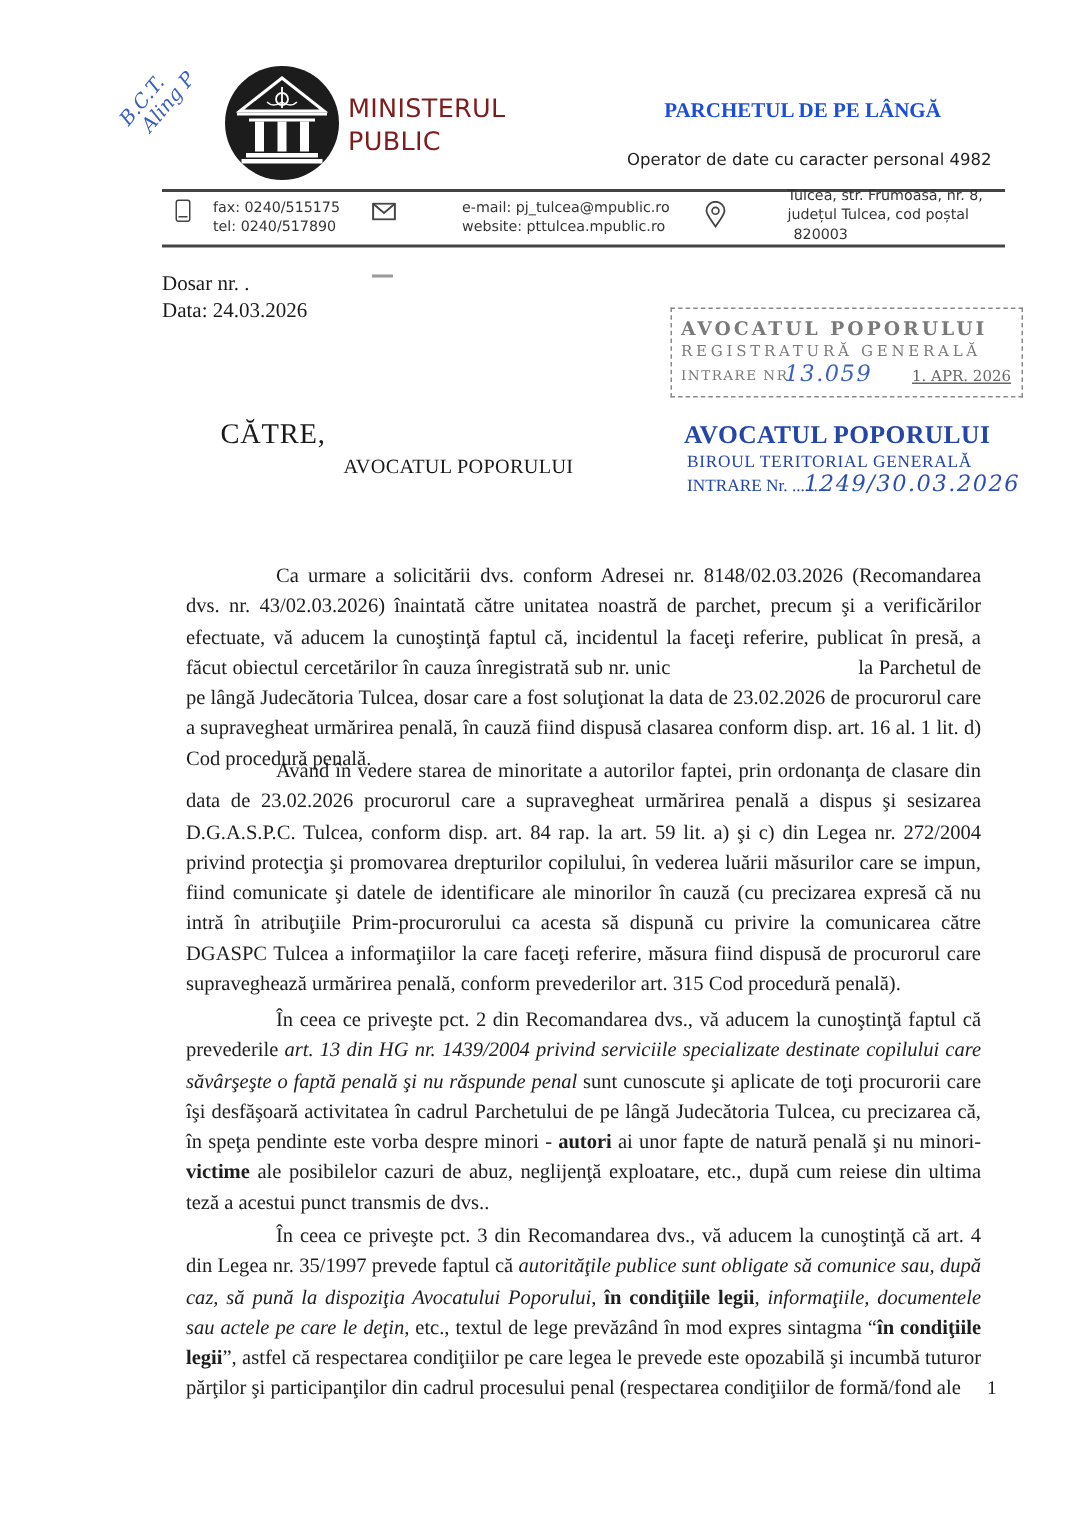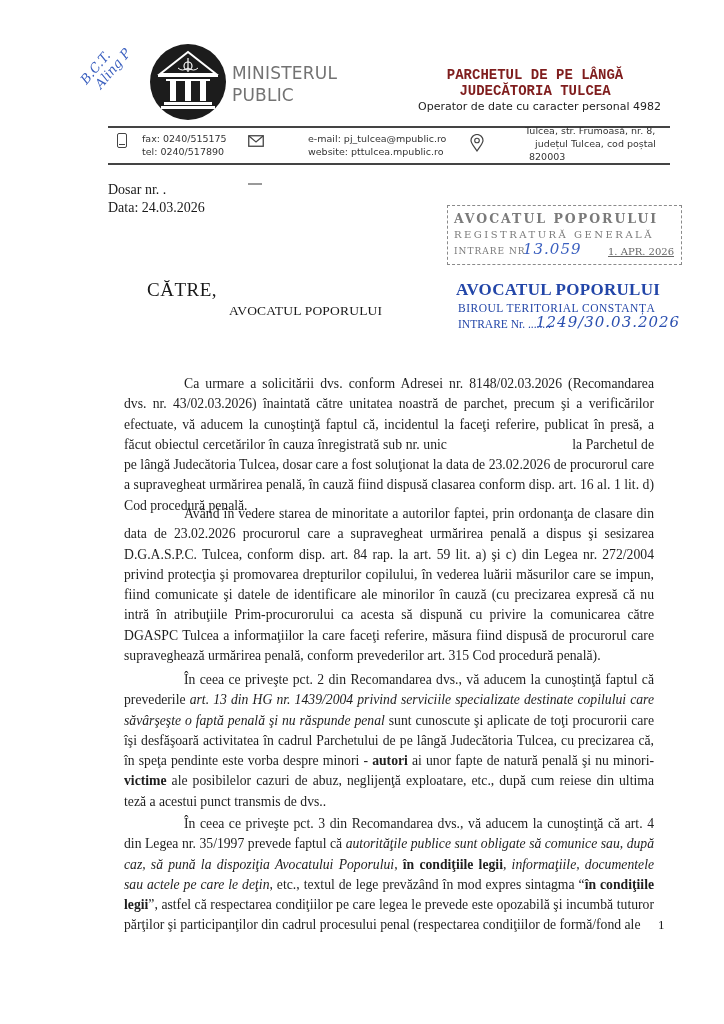--- a/index.html
+++ b/index.html
@@ -5,22 +5,22 @@
   html, body { margin: 0; padding: 0; background: #ffffff; }
   body { width: 724px; height: 1024px; position: relative; overflow: hidden; font-family: "Liberation Serif", serif; color: #1a1a1a; }
   .abs { position: absolute; }
 
   
   .handwrite { left: 78px; top: 40px; font-family: "DejaVu Serif", serif; font-style: italic; color: #3a5fbf; font-size: 13px; transform: rotate(-50deg); transform-origin: left top; line-height: 14px; }
   .handwrite .l1 { display:block; }
   .handwrite .l2 { display:block; margin-left: 6px; }
   .logo { left: 150px; top: 44px; width: 76px; height: 76px; border-radius: 50%; background: #1c1c1c; }
   .logo svg { width: 76px; height: 76px; display: block; }
-  .min-title { left: 232px; top: 62px; font-family: "DejaVu Sans", sans-serif; font-size: 17px; line-height: 22px; color: #737373; letter-spacing: 0.2px; }
-  .parchet { left: 425px; top: 67px; width: 220px; text-align: center; font-family: Liberation Mono, monospace; font-weight: bold; font-size: 14px; line-height: 16px; color: #7f1d1d; }
+  .min-title { left: 232px; top: 62px; font-family: "DejaVu Sans", sans-serif; font-size: 17px; line-height: 22px; color: #7f1d1d; letter-spacing: 0.2px; }
+  .parchet { left: 425px; top: 67px; width: 220px; text-align: center; font-family: Liberation Serif, serif; font-weight: bold; font-size: 14px; line-height: 16px; color: #1d4ed8; }
   .operator { left: 418px; top: 100px; font-family: "DejaVu Sans", sans-serif; font-size: 11px; color: #222; }
   .hline1 { left: 108px; top: 126px; width: 562px; height: 2px; background: #444; }
   .hline2 { left: 108px; top: 163px; width: 562px; height: 2px; background: #444; }
 
   .contact { font-family: "DejaVu Sans", sans-serif; font-size: 9.5px; line-height: 13px; color: #333; }
   .phone-icon { left: 117px; top: 133px; width: 10px; height: 15px; border: 1.5px solid #444; border-radius: 2px; box-sizing: border-box; }
   .phone-icon::after { content:""; position:absolute; left:1px; right:1px; bottom:2px; height:1px; background:#444; }
   .fax { left: 142px; top: 132px; }
   .mail-icon { left: 248px; top: 135px; width: 16px; height: 12px; }
   .emails { left: 308px; top: 132px; }
@@ -82,21 +82,20 @@
   </svg>
 </div>
 
 <div class="abs min-title">
   <div>MINISTERUL</div>
   <div>PUBLIC</div>
 </div>
 
 <div class="abs parchet">
   <div>PARCHETUL DE PE LÂNGĂ</div>
-  <div>JUDECĂTORIA TULCEA</div>
 </div>
 <div class="abs operator">Operator de date cu caracter personal 4982</div>
 
 <div class="abs hline1"></div>
 
 <div class="abs phone-icon"></div>
 <div class="abs contact fax">
   <div>fax: 0240/515175</div>
   <div>tel:  0240/517890</div>
 </div>
@@ -107,21 +106,21 @@
 <div class="abs contact emails">
   <div>e-mail: pj_tulcea@mpublic.ro</div>
   <div>website: pttulcea.mpublic.ro</div>
 </div>
 <svg class="abs pin-icon" viewBox="0 0 14 18">
   <path d="M7 17 C3 11 1 9 1 6.5 A6 6 0 0 1 13 6.5 C13 9 11 11 7 17 Z" fill="none" stroke="#444" stroke-width="1.2"></path>
   <circle cx="7" cy="6.5" r="2.3" fill="none" stroke="#444" stroke-width="1.1"></circle>
 </svg>
 <div class="abs contact address">
   <div>Tulcea, str. Frumoasă, nr. 8,</div>
-  <div style="text-align:justify;margin-left:10px;">județul  Tulcea,  cod  poștal</div>
+  <div style="text-align:justify;">județul  Tulcea,  cod  poștal</div>
   <div style="padding-left:4px;">820003</div>
 </div>
 
 <div class="abs hline2"></div>
 
 <div class="abs meta">
   <div>Dosar nr. .</div>
   <div>Data: 24.03.2026</div>
 </div>
 <div class="abs scribble"></div>
@@ -132,21 +131,21 @@
   <div class="s-entry">INTRARE NR.</div>
   <div class="s-num">13.059</div>
   <div class="s-date">1. APR. 2026</div>
 </div>
 
 <div class="abs catre">CĂTRE,</div>
 <div class="abs catre-to">AVOCATUL POPORULUI</div>
 
 <div class="abs stamp2">
   <div class="s-title">AVOCATUL POPORULUI</div>
-  <div class="s-sub">BIROUL TERITORIAL CONSTANȚA</div>
+  <div class="s-sub">BIROUL TERITORIAL GENERALĂ</div>
   <div class="s-entry">INTRARE Nr. ........</div>
   <div class="s-num">1249/30.03.2026</div>
 </div>
 
 <div class="abs body p1">
   <p><span>Ca urmare a solicitării dvs. conform Adresei nr. 8148/02.03.2026 (Recomandarea dvs. nr. 43/02.03.2026) înaintată către unitatea noastră de parchet, precum şi a verificărilor efectuate, vă aducem la cunoştinţă faptul că, incidentul la faceţi referire, publicat în presă, a făcut obiectul cercetărilor în cauza înregistrată sub nr. unic</span> <span class="gap"></span> <span>la Parchetul de pe lângă Judecătoria Tulcea, dosar care a fost soluţionat la data de 23.02.2026 de procurorul care a supravegheat urmărirea penală, în cauză fiind dispusă clasarea conform disp. art. 16 al. 1 lit. d) Cod procedură penală.</span></p>
 </div>
 
 <div class="abs body p2">
   <p>Având în vedere starea de minoritate a autorilor faptei, prin ordonanţa de clasare din data de 23.02.2026  procurorul care a supravegheat urmărirea penală a dispus şi sesizarea D.G.A.S.P.C. Tulcea, conform disp. art. 84 rap. la art. 59 lit. a) şi c) din Legea nr. 272/2004 privind protecţia şi promovarea drepturilor copilului, în vederea luării măsurilor care se impun, fiind comunicate şi datele de identificare ale minorilor în cauză (cu precizarea expresă că nu intră în atribuţiile Prim-procurorului ca acesta să dispună cu privire la comunicarea către DGASPC Tulcea a informaţiilor la care faceţi referire, măsura fiind dispusă de procurorul care supraveghează urmărirea penală, conform prevederilor art. 315 Cod procedură penală).</p>

